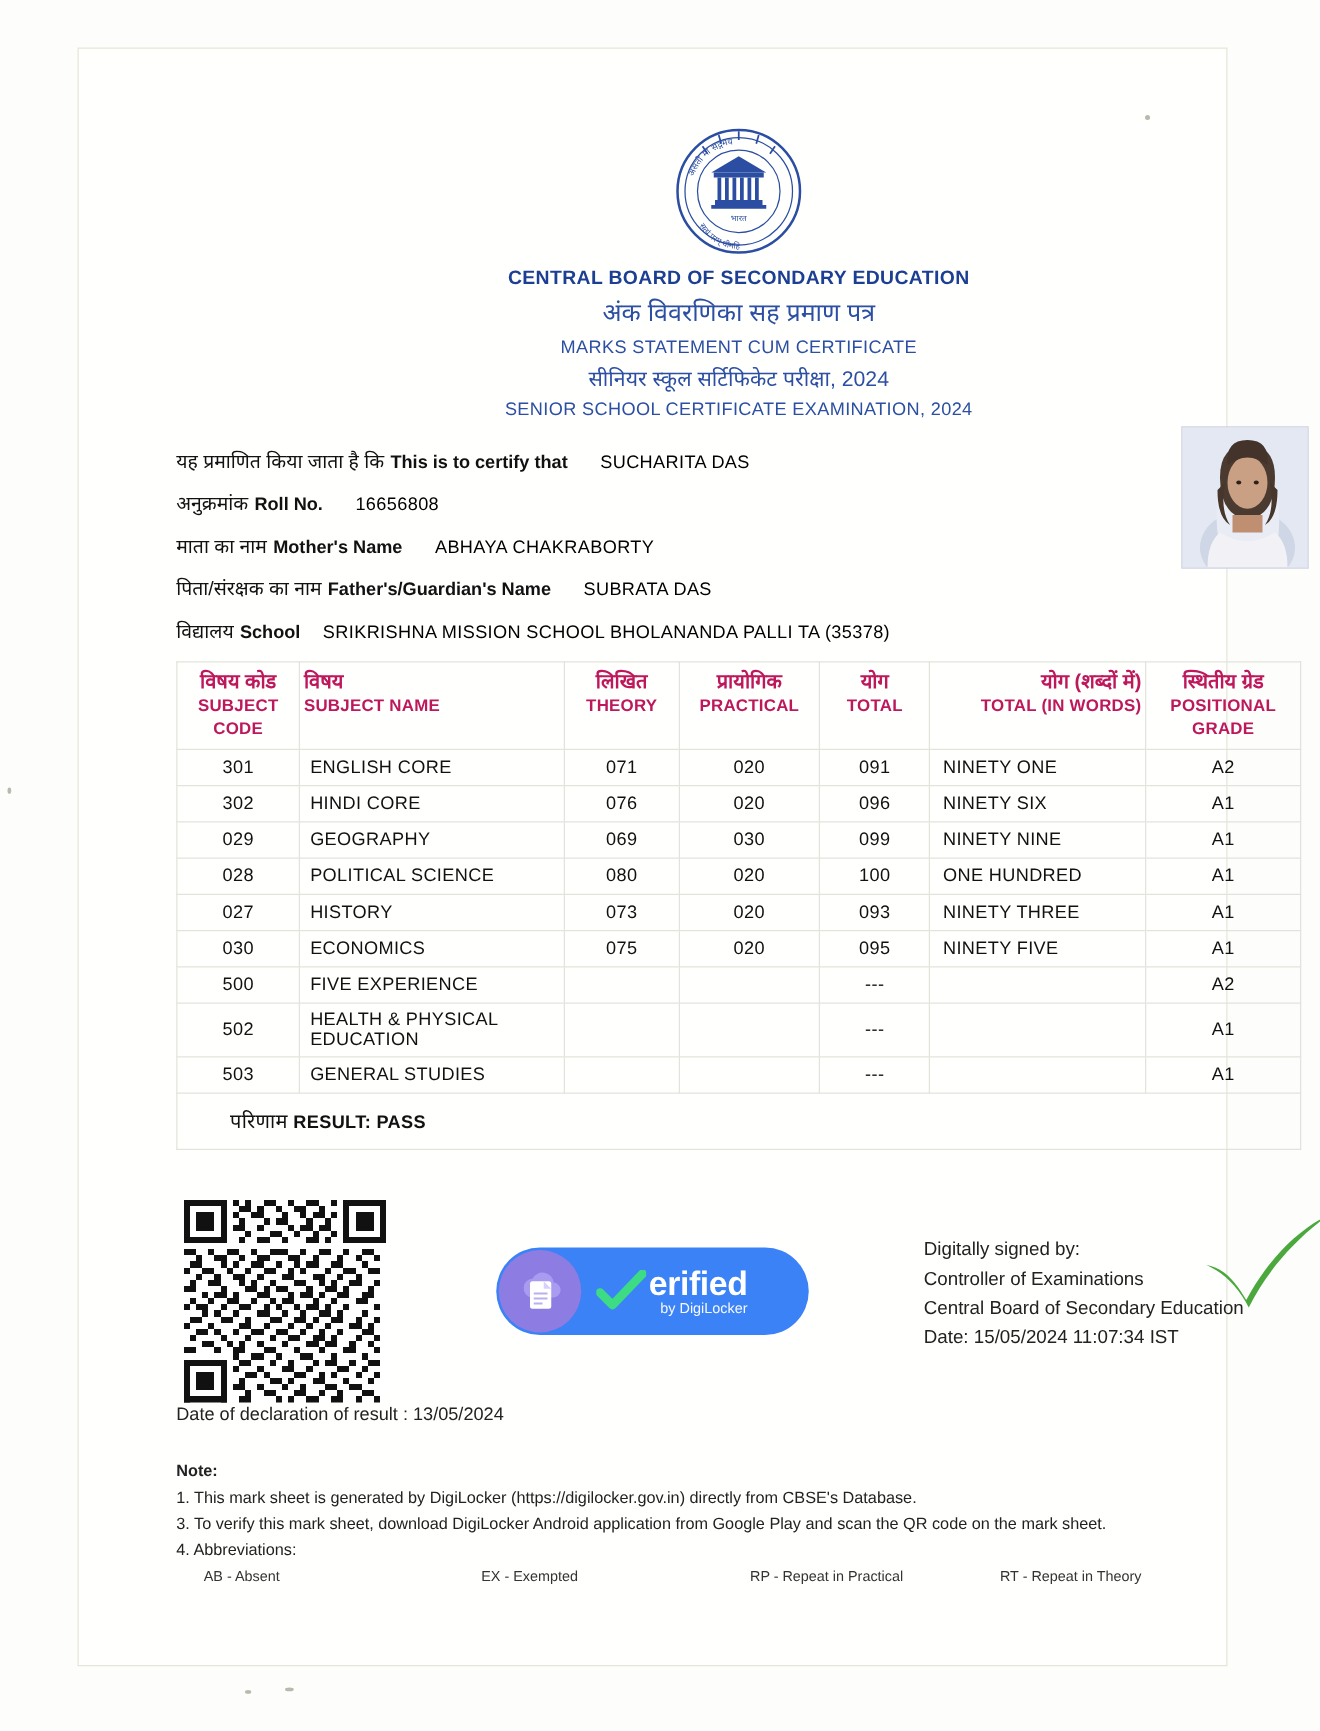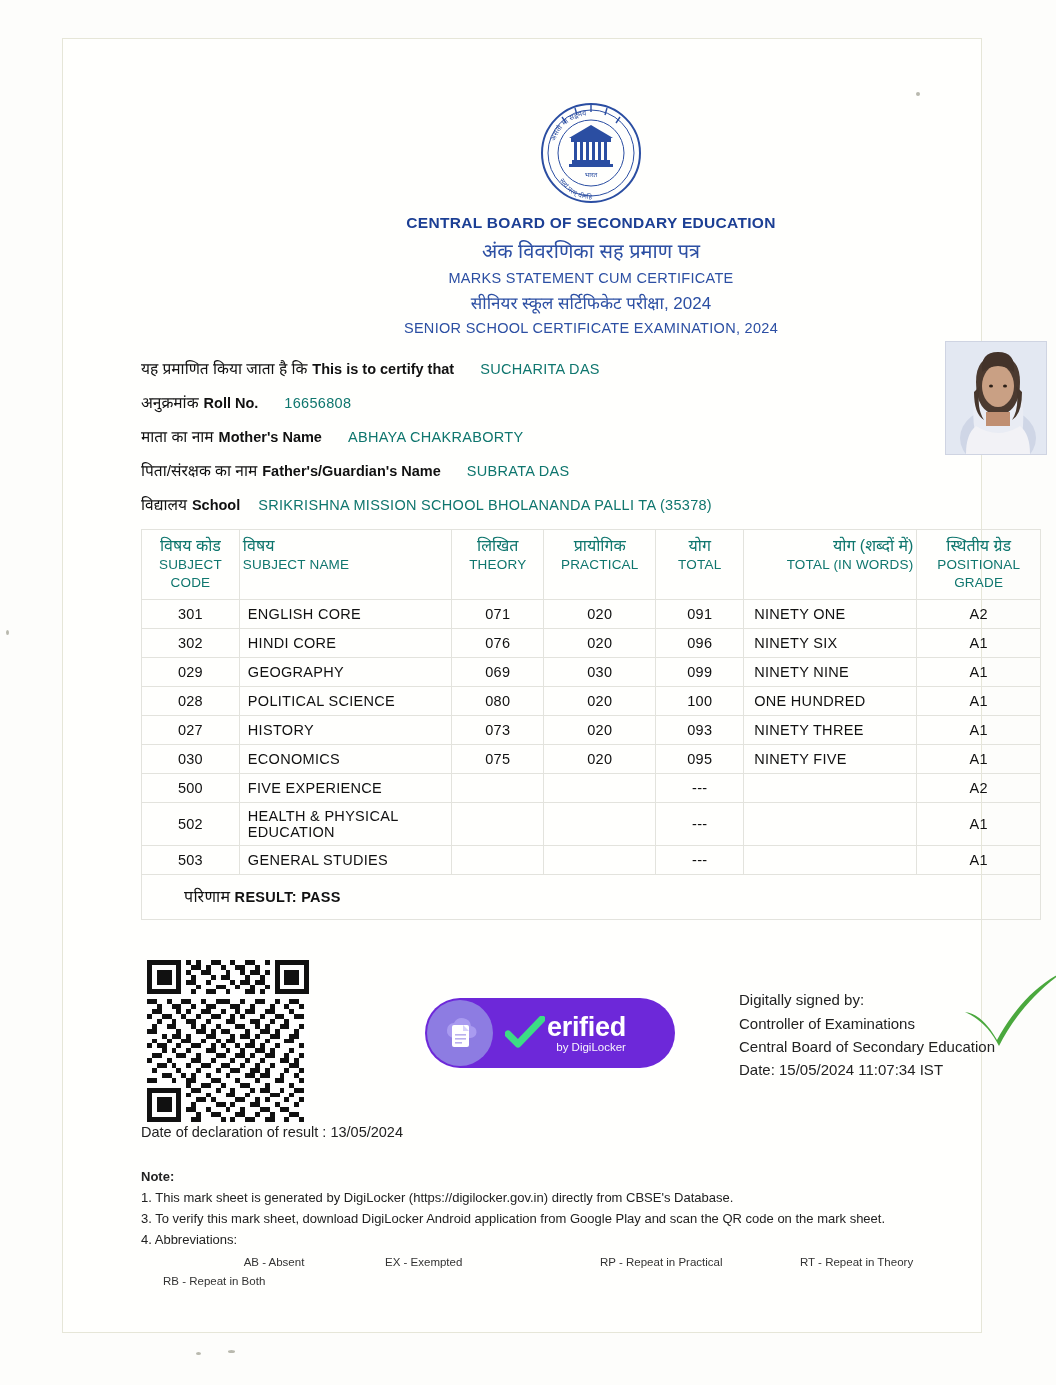--- a/index.html
+++ b/index.html
@@ -108,21 +108,21 @@
     white-space: nowrap;
   }
   .lbl-en {
     font-size: 14.5px;
     font-weight: bold;
     color: #111;
     white-space: nowrap;
   }
   .val {
     font-size: 14.5px;
-    color: #0f766e;
+    color: #000000;
     margin-left: 26px;
     letter-spacing: 0.3px;
   }
   .val.tight { margin-left: 18px; }
 
   .photo {
     position: absolute;
     right: -6px;
     top: -16px;
     width: 100px;
@@ -140,22 +140,22 @@
     border-collapse: collapse;
     font-size: 14px;
   }
   table.marks th, table.marks td {
     border: 1px solid #e3e3dd;
     padding: 0;
   }
   table.marks thead th {
     vertical-align: top;
     padding: 5px 3px 8px 3px;
-    font-weight: normal;
-    color: #0f766e;
+    font-weight: bold;
+    color: #be185d;
   }
   .th-hi {
     font-size: 16px;
     display: block;
     line-height: 1.35;
   }
   .th-en {
     font-size: 13.5px;
     display: block;
     line-height: 1.3;
@@ -191,25 +191,25 @@
   }
   .qr {
     position: absolute;
     left: 6px;
     top: 0;
     width: 162px;
     height: 162px;
   }
   .digilocker {
     position: absolute;
-    left: 284px;
+    left: 256px;
     top: 38px;
     width: 250px;
     height: 70px;
-    background: #6d28d9;
+    background: #3b82f6;
     border-radius: 36px;
     display: flex;
     align-items: center;
     box-shadow: 0 0 0 3px #ffffff;
   }
   .dl-badge {
     width: 66px;
     height: 66px;
     border-radius: 50%;
     background: #8d7ce2;
@@ -265,21 +265,21 @@
   }
   .note b { font-size: 13px; }
   .abbr {
     display: flex;
     font-size: 11.5px;
     color: #333;
     margin-top: 3px;
     padding-left: 22px;
   }
   .abbr span { display: inline-block; }
-  .abbr .a1 { width: 222px; text-align: center; }
+  .abbr .a1 { width: 222px; }
   .abbr .a2 { width: 215px; }
   .abbr .a3 { width: 200px; }
   .abbr2 { padding-left: 22px; font-size: 11.5px; color:#333; }
 
   .speck {
     position: absolute;
     background: #b9b9ae;
     border-radius: 50%;
   }
 </style>
@@ -816,21 +816,20 @@
         <b>Note:</b>
         <div>1. This mark sheet is generated by DigiLocker (https://digilocker.gov.in) directly from CBSE's Database.</div>
         <div>3. To verify this mark sheet, download DigiLocker Android application from Google Play and scan the QR code on the mark sheet.</div>
         <div>4. Abbreviations:</div>
         <div class="abbr">
           <span class="a1">AB - Absent</span>
           <span class="a2">EX - Exempted</span>
           <span class="a3">RP - Repeat in Practical</span>
           <span>RT - Repeat in Theory</span>
         </div>
-        <div class="abbr2">RB - Repeat in Both</div>
       </div>
 
     </div>
   </div>
 
   <div class="speck" style="left:196px;top:1352px;width:5px;height:3px;"></div>
   <div class="speck" style="left:228px;top:1350px;width:7px;height:3px;"></div>
   <div class="speck" style="left:6px;top:630px;width:3px;height:5px;"></div>
   <div class="speck" style="left:916px;top:92px;width:4px;height:4px;"></div>
 </div>

